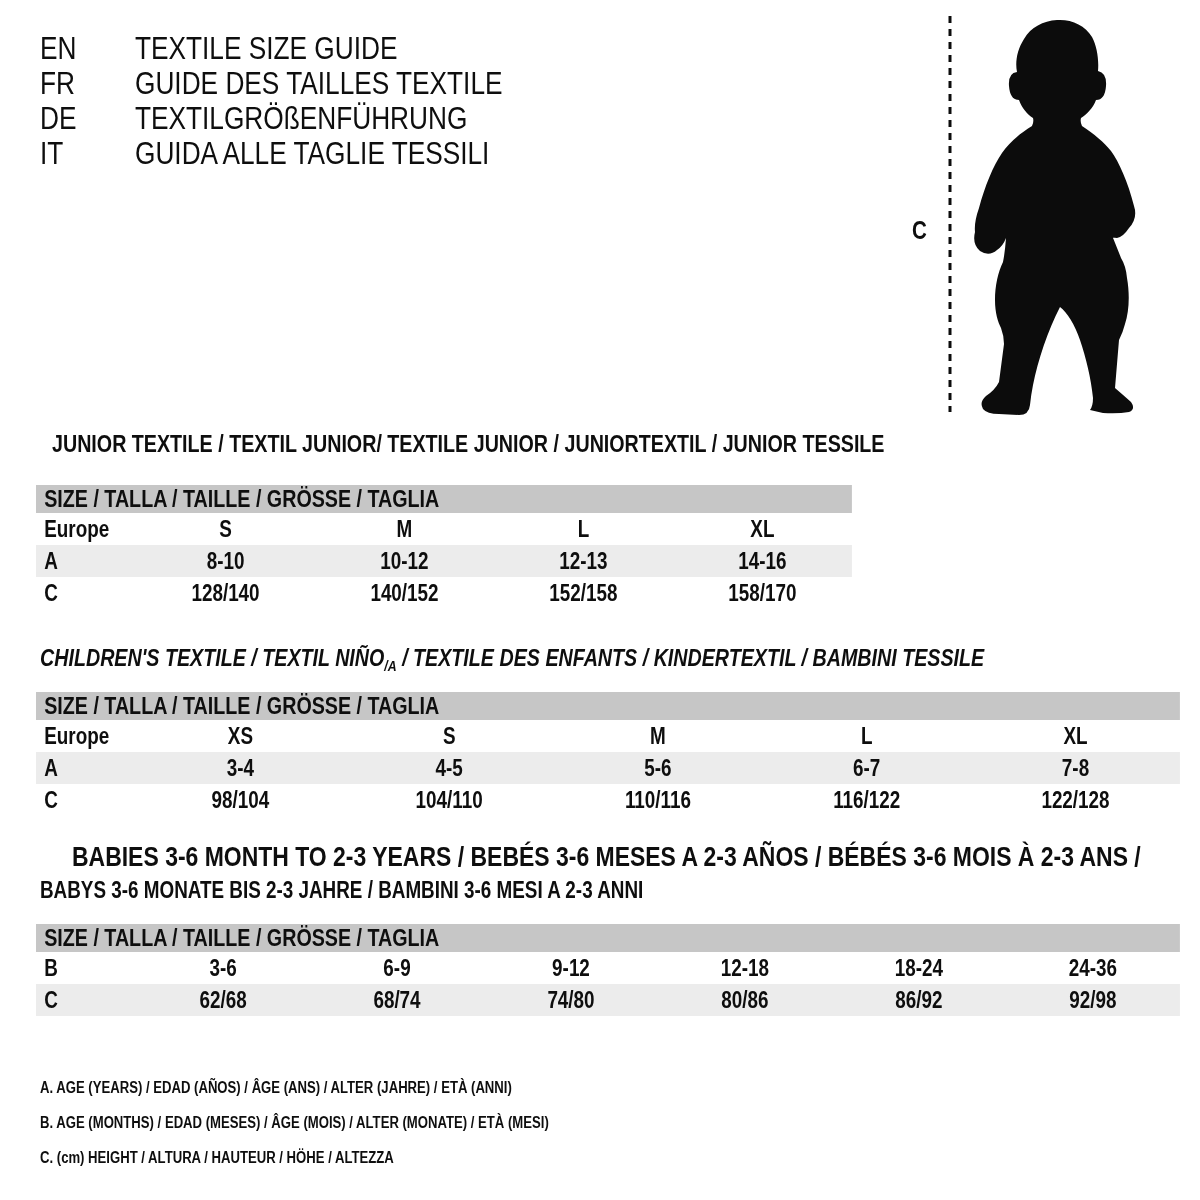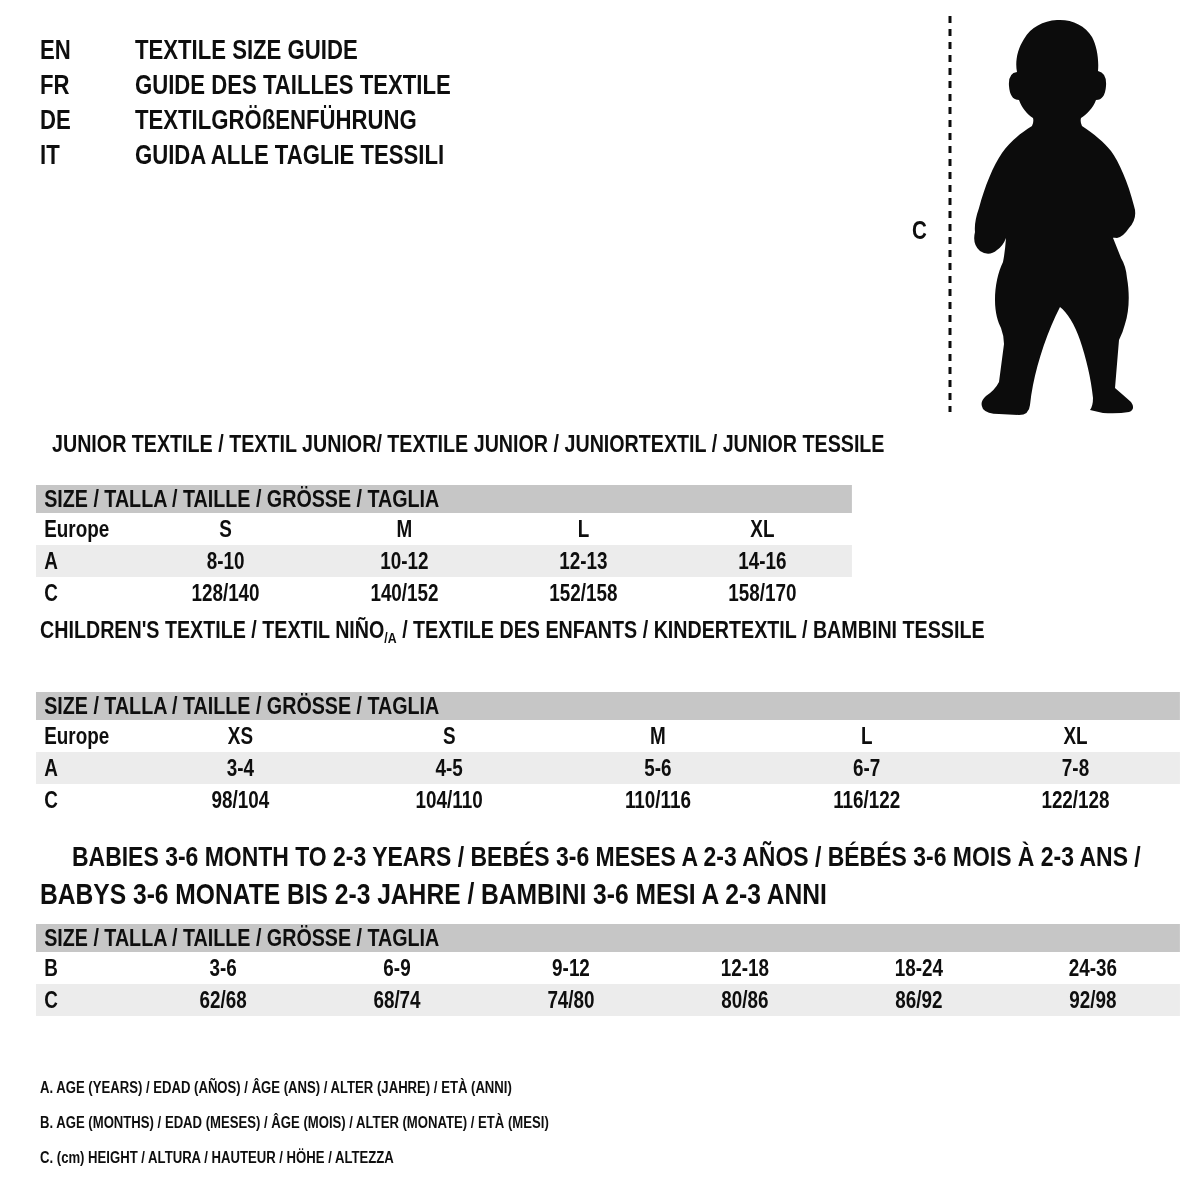--- a/index.html
+++ b/index.html
@@ -12,21 +12,21 @@
   .page{
     position:relative;width:1200px;height:1200px;background:var(--bg);
     color:var(--text);font-family:"Liberation Sans",sans-serif;overflow:hidden;
   }
   .abs{position:absolute;}
   
   .cond{display:inline-block;transform:scaleX(0.82);transform-origin:0 50%;white-space:nowrap;}
   .title{position:absolute;font-weight:bold;font-size:24px;white-space:nowrap;letter-spacing:0;}
   
   .lang-block{position:absolute;left:40px;top:31px;}
-  .lang-row{display:flex;height:35px;align-items:flex-end;font-weight:bold;font-size:27px;}
+  .lang-row{display:flex;height:35px;align-items:center;font-weight:normal;font-size:32px;}
   .lang-code{width:95px;flex:none;}
   
   .stable{position:absolute;transform:scaleX(0.82);transform-origin:0 0;}
   .thead{height:28px;display:flex;align-items:center;background:var(--bar);font-weight:bold;font-size:24px;padding-left:10px;}
   .trow{display:flex;height:32px;align-items:center;font-size:23px;font-weight:bold;}
   .trow.stripe{background:var(--stripe);}
   .tlabel{width:112px;padding-left:10px;flex:none;text-align:left;}
   .tcell{flex:1;text-align:center;}
   .subsc{font-size:15px;position:relative;top:5px;}
   .legend-block{position:absolute;left:40px;top:1070px;}
@@ -137,21 +137,21 @@
     </div>
     <div class="trow">
       <span class="tlabel">C</span>
       <span class="tcell">128/140</span>
       <span class="tcell">140/152</span>
       <span class="tcell">152/158</span>
       <span class="tcell">158/170</span>
     </div>
   </div>
 
-  <div class="title" style="left:40px;top:616px;">
+  <div class="title" style="left:40px;top:644px;font-style:italic;">
     <span class="cond">
       <span>CHILDREN'S TEXTILE / TEXTIL NIÑO</span><span class="subsc">/A</span><span> / TEXTILE DES ENFANTS / KINDERTEXTIL / BAMBINI TESSILE</span>
     </span>
   </div>
   <div class="stable" style="left:36px;top:692px;width:1395px;">
     <div class="thead">
       <span>SIZE / TALLA / TAILLE / GRÖSSE / TAGLIA</span>
     </div>
     <div class="trow">
       <span class="tlabel">Europe</span>
@@ -175,21 +175,21 @@
       <span class="tcell">104/110</span>
       <span class="tcell">110/116</span>
       <span class="tcell">116/122</span>
       <span class="tcell">122/128</span>
     </div>
   </div>
 
   <div class="title" style="left:40px;top:841px;font-size:28px;margin-left:32px;">
     <span class="cond">BABIES 3-6 MONTH TO 2-3 YEARS / BEBÉS 3-6 MESES A 2-3 AÑOS / BÉBÉS 3-6 MOIS À 2-3 ANS /</span>
   </div>
-  <div class="title" style="left:40px;top:877px;font-size:30px;">
+  <div class="title" style="left:40px;top:877px;font-size:23px;">
     <span class="cond">BABYS 3-6 MONATE BIS 2-3 JAHRE / BAMBINI 3-6 MESI A 2-3 ANNI</span>
   </div>
   <div class="stable" style="left:36px;top:924px;width:1395px;">
     <div class="thead">
       <span>SIZE / TALLA / TAILLE / GRÖSSE / TAGLIA</span>
     </div>
     <div class="trow">
       <span class="tlabel">B</span>
       <span class="tcell">3-6</span>
       <span class="tcell">6-9</span>

